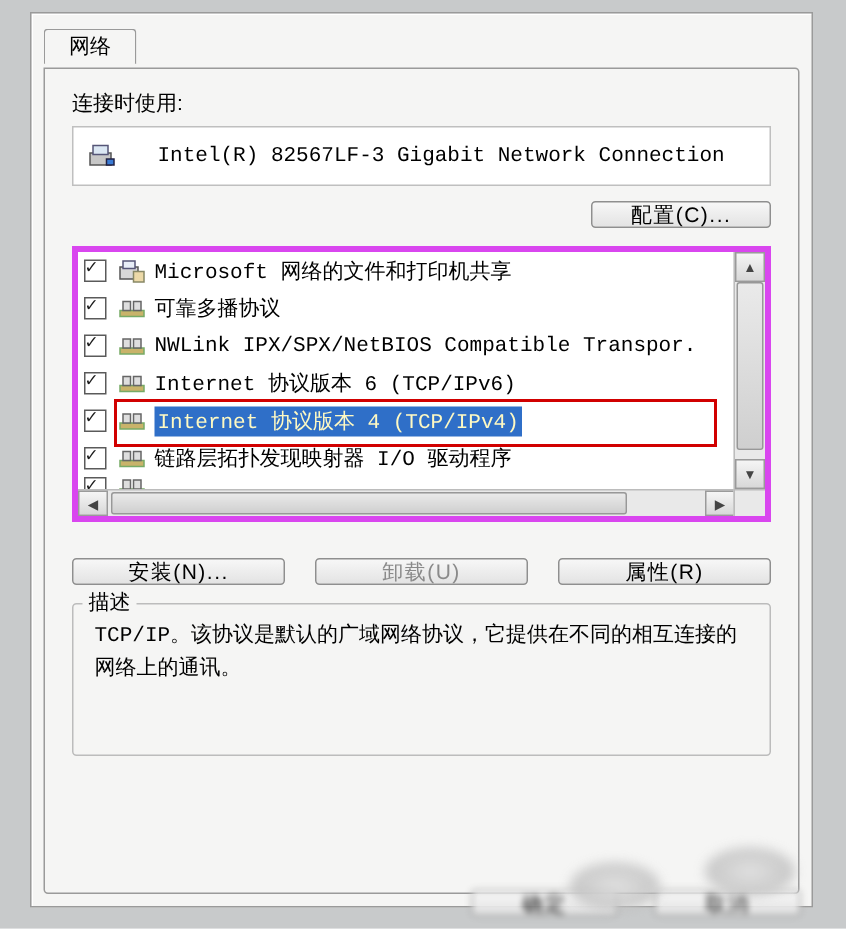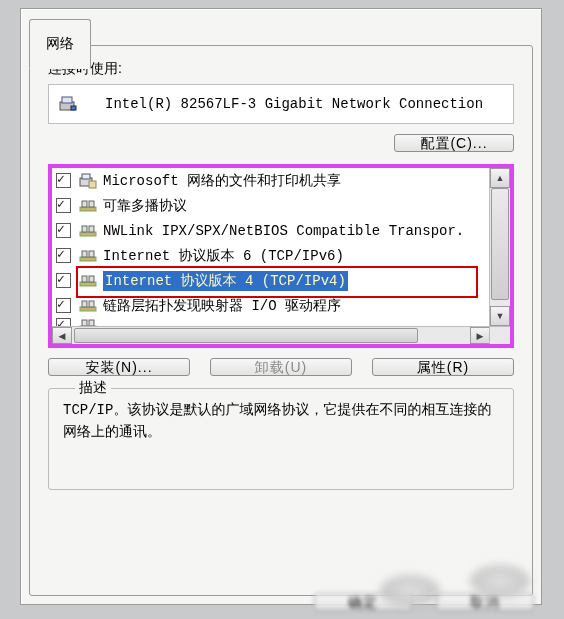--- a/index.html
+++ b/index.html
@@ -24,21 +24,21 @@
     box-shadow: 1px 1px 0 #fff inset;
   }
   .tab-strip {
     position: relative;
     height: 42px;
   }
   .tab {
     position: absolute;
     left: 8px;
     top: 10px;
-    padding: 15px 16px;
+    padding: 2px 16px;
     background: #f5f5f4;
     border: 1px solid #9a9a9a;
     border-bottom: 1px solid #f5f5f4;
     border-radius: 3px 3px 0 0;
     font-size: 14px;
     z-index: 2;
   }
   .tab-body {
     position: absolute;
     left: 8px;
@@ -83,21 +83,21 @@
     cursor: pointer;
     letter-spacing: 1px;
   }
   .btn:disabled {
     color: #8a8a8a;
     cursor: default;
   }
   .btn-row3 {
     display: flex;
     justify-content: space-between;
-    margin-top: 10px;
+    margin-top: 24px;
     gap: 20px;
   }
   .btn-row3 .btn { flex:1; min-width:0; }
   .list-box {
     border: 4px solid #d946ef;
     background: #fff;
     height: 176px;
     overflow: hidden;
     position: relative;
     text-align: center;
@@ -200,21 +200,21 @@
   .group {
     border: 1px solid #bcbcbc;
     border-radius: 3px;
     margin-top: 12px;
     padding: 10px 14px 14px 14px;
     position: relative;
     height: 76px;
   }
   .group-title {
     position: absolute;
-    top: -10px; left: 26px;
+    top: -10px; left: 6px;
     background: #f5f5f4;
     padding: 0 4px;
     font-size: 14px;
   }
   .desc-text {
     font-size: 14px;
     line-height: 22px;
     font-family: SimSun, "Courier New", monospace;
   }
   .bottom-btns {

